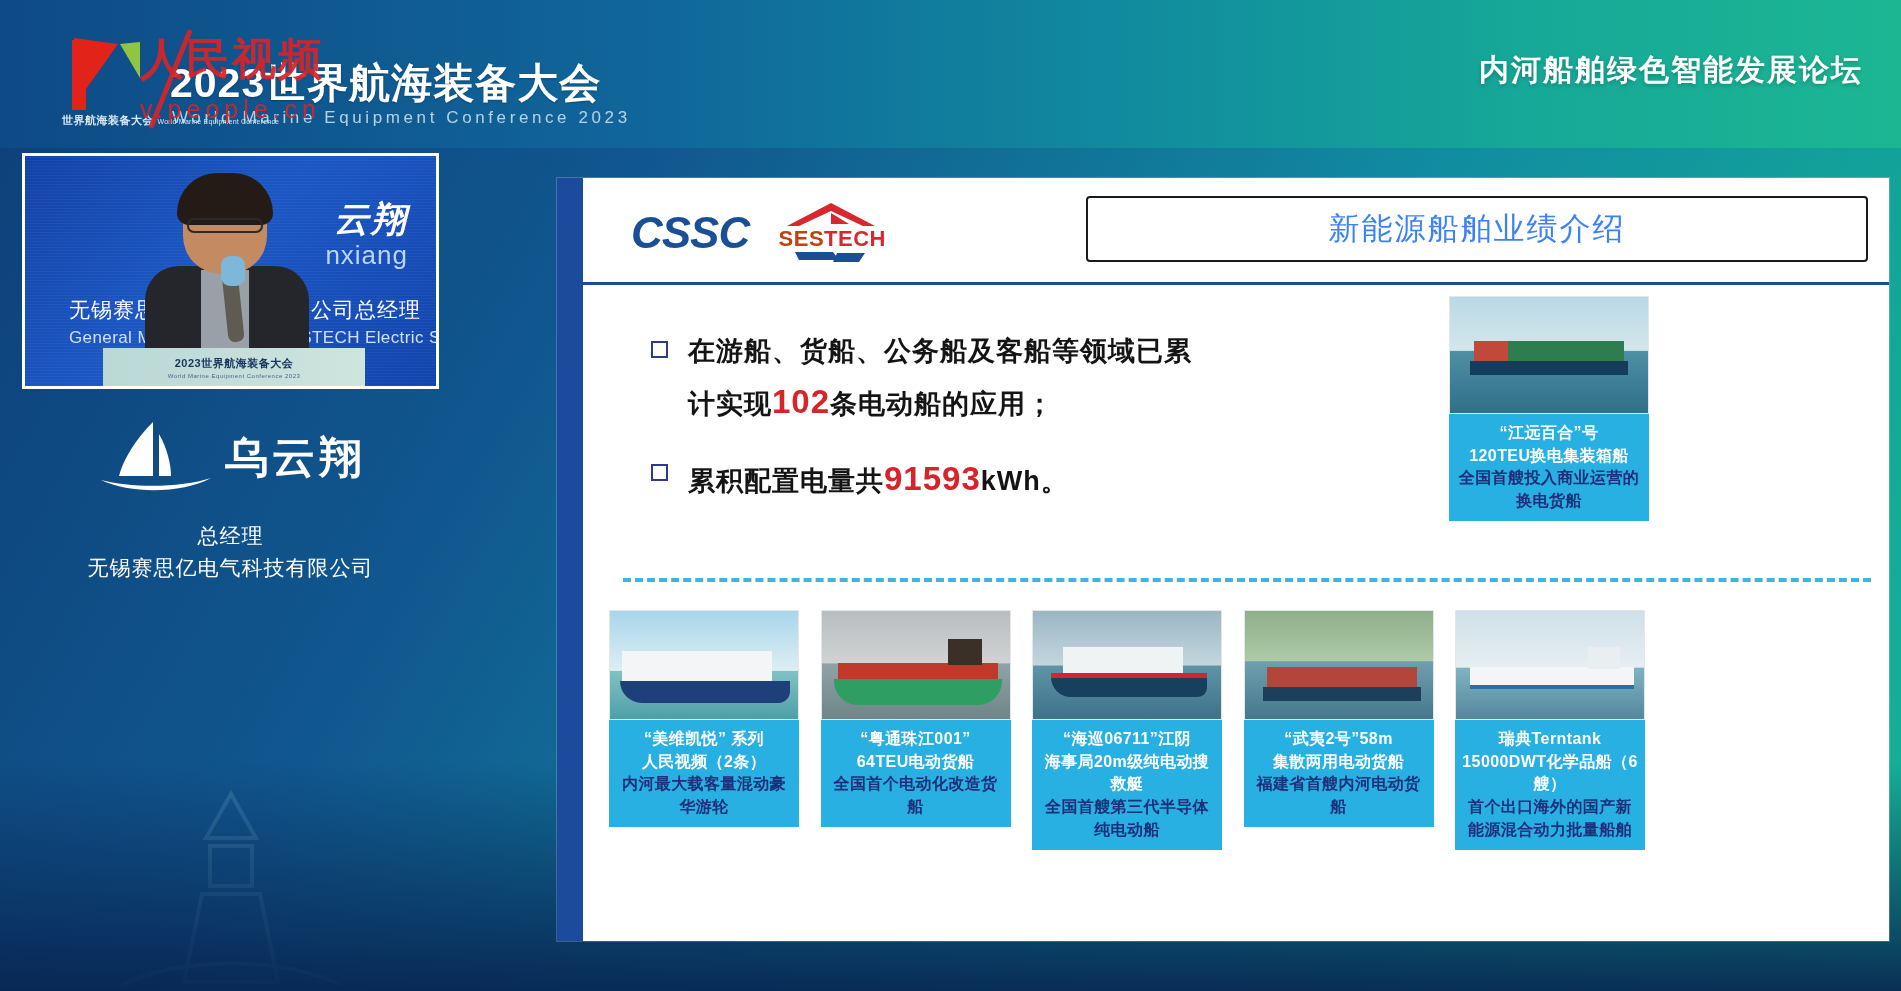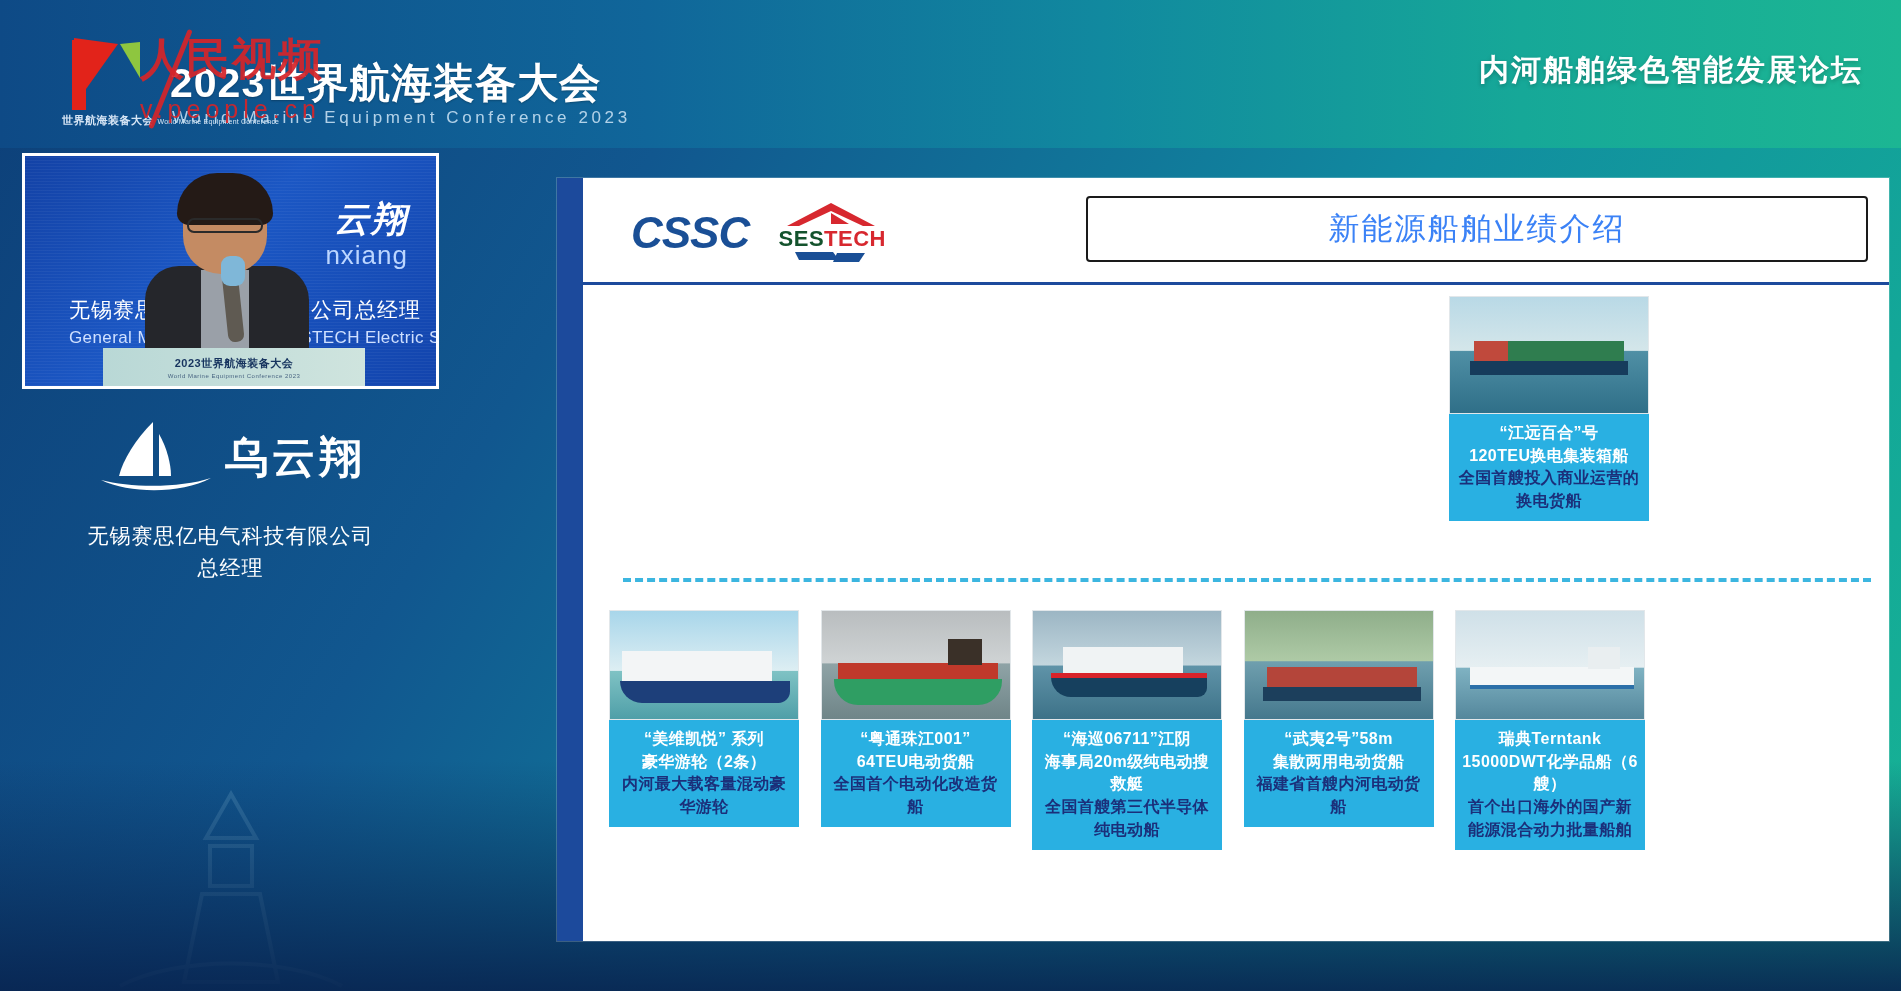--- a/index.html
+++ b/index.html
@@ -199,21 +199,21 @@
     letter-spacing: -1px; font-family: "Liberation Sans", sans-serif;
   }
   .sestech { position: relative; width: 138px; height: 62px; }
   .sestech-roof {
     position: absolute; left: 22px; top: 0; width: 92px; height: 26px;
   }
   .sestech-word {
     position: absolute; left: 0; top: 24px; width: 138px; text-align:center;
     font-size: 22px; font-weight: bold; letter-spacing: .5px;
   }
-  .sestech-word .a { color:#14532d;text-align:right; }
+  .sestech-word .a { color:#c2410c;text-align:right; }
   .sestech-word .b { color:#d7282f; }
   .sestech-ship {
     position: absolute; left: 30px; top: 48px; width: 78px; height: 16px;
   }
 
   .slide-title-box {
     position: absolute; left: 503px; top: 18px; width: 782px; height: 66px;
     border: 2px solid #1a1a1a; border-radius: 4px;
     display: flex; align-items: center; justify-content: center;
   }
@@ -326,22 +326,22 @@
   <div class="id-block">
     <div class="id-row">
       <svg class="sail-icon" viewBox="0 0 120 76">
         <path d="M58 2 C 40 20, 28 40, 24 56 L58 56 Z" fill="#ffffff"></path>
         <path d="M64 14 C 72 28, 76 44, 76 56 L64 56 Z" fill="#ffffff"></path>
         <path d="M6 60 C 36 74, 86 74, 116 58 C 86 68, 36 68, 6 60 Z" fill="#ffffff"></path>
       </svg>
       <div class="id-name">乌云翔</div>
     </div>
     <div class="id-org">
+      <div>总经理</div>
       <div>无锡赛思亿电气科技有限公司</div>
-      <div>总经理</div>
     </div>
   </div>
 
   <svg class="watermark-tower" viewBox="0 0 250 205">
     <path d="M125 8 L150 52 L100 52 Z" fill="none" stroke="#9fd3e8" stroke-width="4"></path>
     <rect x="104" y="60" width="42" height="40" fill="none" stroke="#9fd3e8" stroke-width="4"></rect>
     <path d="M96 108 L154 108 L172 196 L78 196 Z" fill="none" stroke="#9fd3e8" stroke-width="4"></path>
     <path d="M14 200 C70 170, 180 170, 236 200" fill="none" stroke="#9fd3e8" stroke-width="4"></path>
   </svg>
 
@@ -364,20 +364,35 @@
           </svg>
         </div>
       </div>
 
       <div class="slide-title-box">
         <div class="slide-title">新能源船舶业绩介绍</div>
       </div>
 
       <div class="slide-rule"></div>
 
+      <div class="bullets">
+        <div class="bullet-row">
+          <div class="bullet-sq"></div>
+          <div class="bullet-text">
+            <span>在游船、货船、公务船及客船等领域已累</span><br>
+            <span>计实现</span><span class="num">102</span><span>条电动船的应用；</span>
+          </div>
+        </div>
+        <div class="bullet-row">
+          <div class="bullet-sq"></div>
+          <div class="bullet-text">
+            <span>累积配置电量共</span><span class="num">91593</span><span>kWh。</span>
+          </div>
+        </div>
+      </div>
 
       <div class="top-cards">
 
         <div class="tc tc2">
           <div class="photo tc-photo" style="background:linear-gradient(180deg,#b9d9e6 0%,#d4e6ea 46%,#4f8fa5 47%,#2f6f88 100%);position:relative;overflow:hidden;">
             <div style="position:absolute;left:24px;top:44px;width:150px;height:20px;background:#2f7d4f;"></div>
             <div style="position:absolute;left:24px;top:44px;width:34px;height:20px;background:#c0493c;"></div>
             <div style="position:absolute;left:20px;top:64px;width:158px;height:14px;background:#163c5c;"></div>
           </div>
           <div class="cap">
@@ -392,21 +407,21 @@
 
       <div class="bottom-cards">
 
         <div class="bc">
           <div class="photo bc-photo" style="background:linear-gradient(180deg,#a8d6ea 0%,#ddeef3 55%,#7fc2c4 56%,#4f9fa8 100%);position:relative;overflow:hidden;">
             <div style="position:absolute;left:12px;top:40px;width:150px;height:32px;background:#f3f5f6;"></div>
             <div style="position:absolute;left:10px;top:70px;width:170px;height:22px;background:#1d3f7a;border-radius:0 0 18px 34px;"></div>
           </div>
           <div class="cap">
             <span>“美维凯悦” 系列</span><br>
-            <span>豪华游轮（2条）</span>
+            <span>人民视频（2条）</span>
             <span class="hl">内河最大载客量混动豪华游轮</span>
           </div>
         </div>
 
         <div class="bc">
           <div class="photo bc-photo" style="background:linear-gradient(180deg,#b9bdbf 0%,#cfd3d4 48%,#8fa3a6 49%,#6f8588 100%);position:relative;overflow:hidden;">
             <div style="position:absolute;left:16px;top:52px;width:160px;height:16px;background:#c0392b;"></div>
             <div style="position:absolute;left:12px;top:68px;width:168px;height:26px;background:#2f9e63;border-radius:0 0 24px 24px;"></div>
             <div style="position:absolute;left:126px;top:28px;width:34px;height:26px;background:#3a3028;"></div>
           </div>

